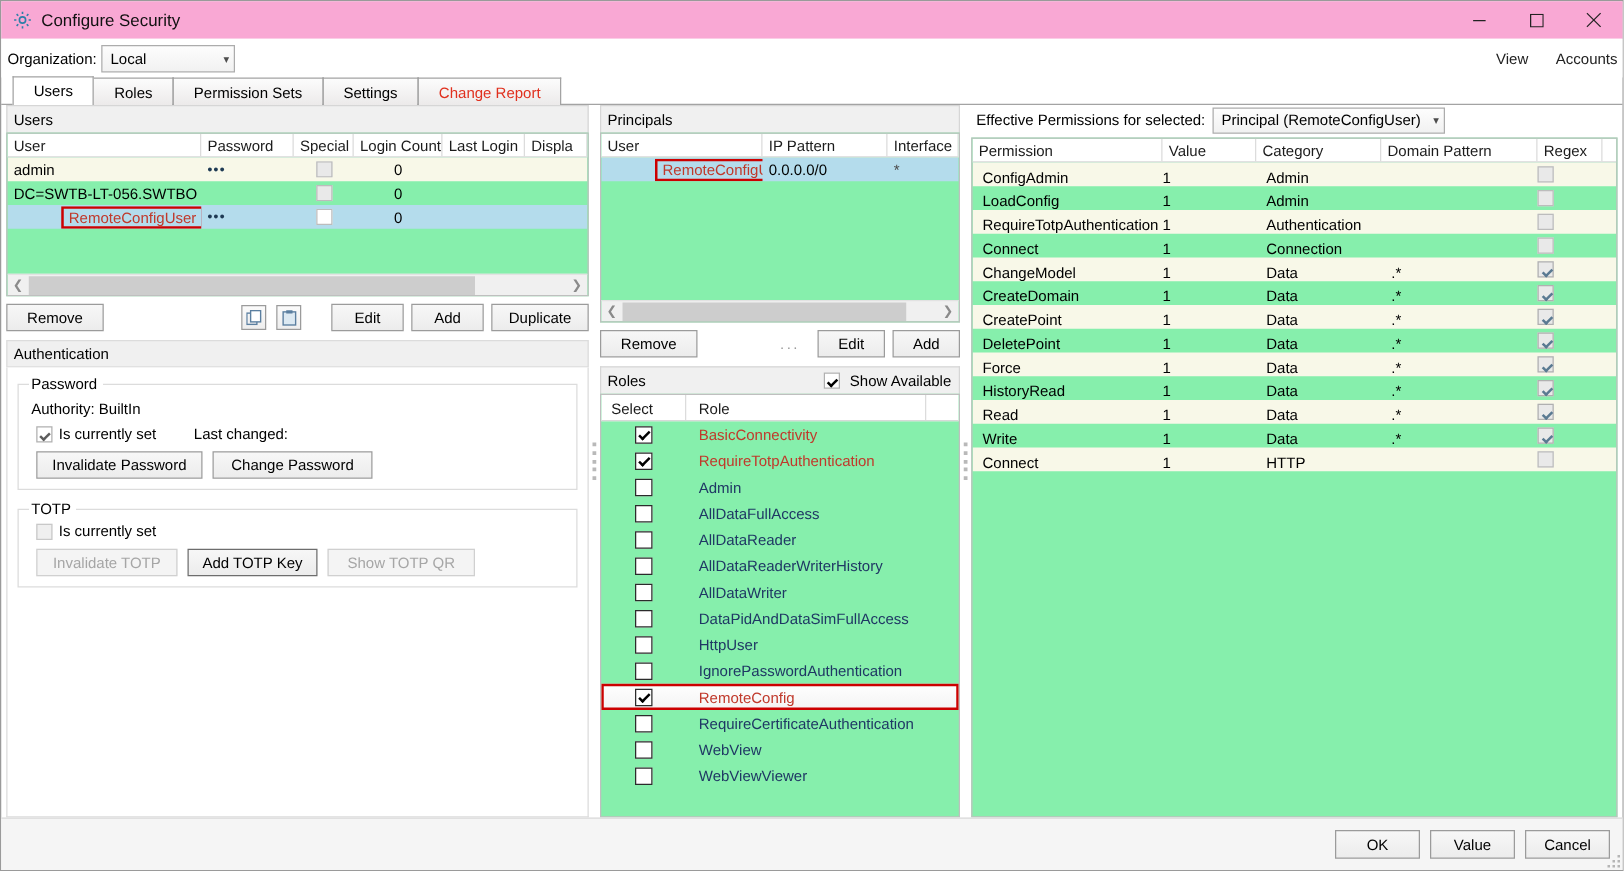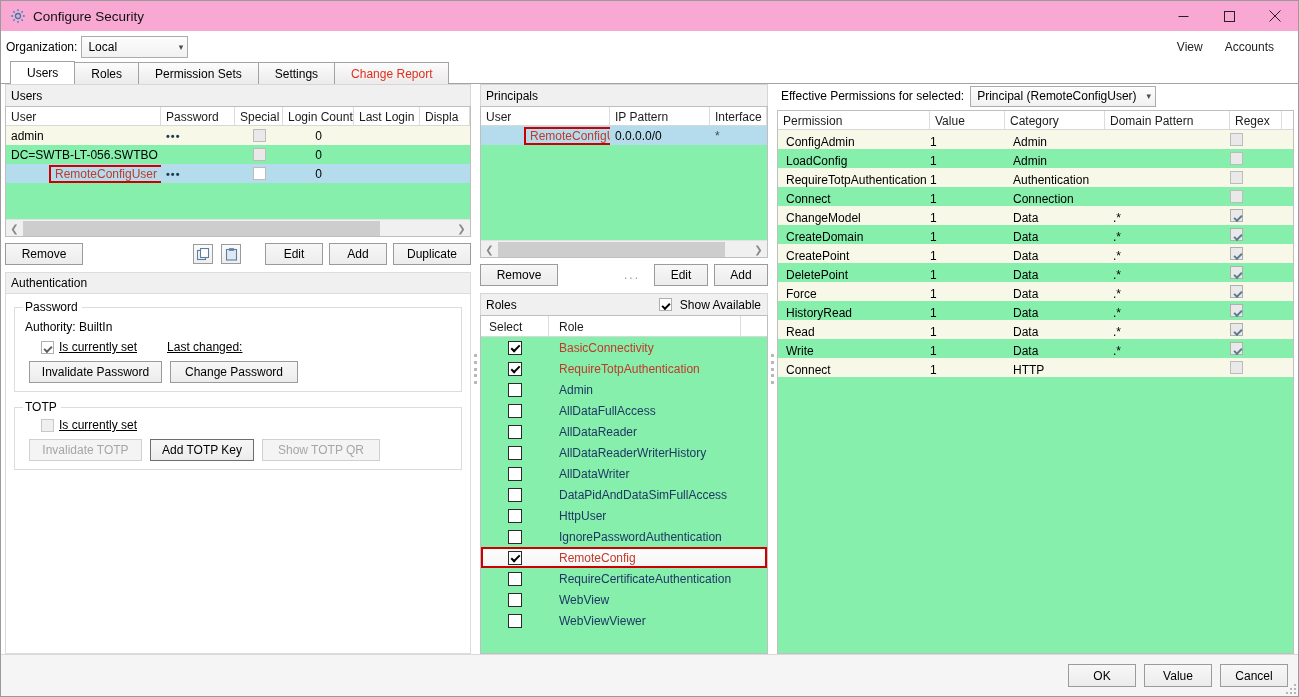--- a/index.html
+++ b/index.html
@@ -49,21 +49,21 @@
   .combo {
     height: 22px; min-width: 107px;
     border: 1px solid #acacac;
     background: linear-gradient(#fdfdfd,#f1f1f1);
     display: flex; align-items: center; justify-content: space-between;
     padding: 0 4px 0 6px;
     font-size: 12px;
   }
   .combo .caret { color:#4d4d4d; font-size: 9px; margin-left:10px; }
   .orgbar .right-links {
-    position: absolute; right: 24px; top: 0; height: 31px;
+    position: absolute; right: 4px; top: 0; height: 31px;
     display: flex; align-items: center; gap: 22px;
     font-size: 12px; color: #222;
   }
 
   
   .tabstrip {
     height: 22px; min-height: 22px;
     display: flex; align-items: flex-end;
     padding-left: 9px;
     position: relative;
@@ -210,21 +210,21 @@
   .auth-head {
     background:#f0f0f0; border:1px solid #dcdcdc; height:22px;
     display:flex; align-items:center; padding-left:5px; font-size:12px;
   }
   .auth-body { border:1px solid #dcdcdc; border-top:none; flex:1; padding: 6px 8px 8px 8px; background:#fff; }
   fieldset.gb {
     border:1px solid #dcdcdc; border-radius:0; margin:0 0 8px 0; padding: 4px 8px 8px 8px;
   }
   fieldset.gb legend { font-size:12px; padding:0 4px 0 2px; color:#000; }
   .authority { font-size:12px; margin: 2px 0 6px 2px; }
-  .chkline { display:flex; align-items:flex-end; gap:30px; margin: 0 0 7px 18px; font-size:12px;text-decoration:underline; }
+  .chkline { display:flex; align-items:flex-end; gap:30px; margin: 0 0 7px 6px; font-size:12px; }
   .chk {
     width:13px; height:13px; border:1px solid #b0b0b0; background:#fff;
     display:inline-block; position:relative; margin-right:5px; flex:none;
   }
   .chk.on::after {
     content:""; position:absolute; left:2px; top:4px; width:6px; height:3px;
     border-left:2px solid #5d5d5d; border-bottom:2px solid #5d5d5d;
     transform: rotate(-45deg);
   }
   .chk.on.dark::after { border-color:#000; }

